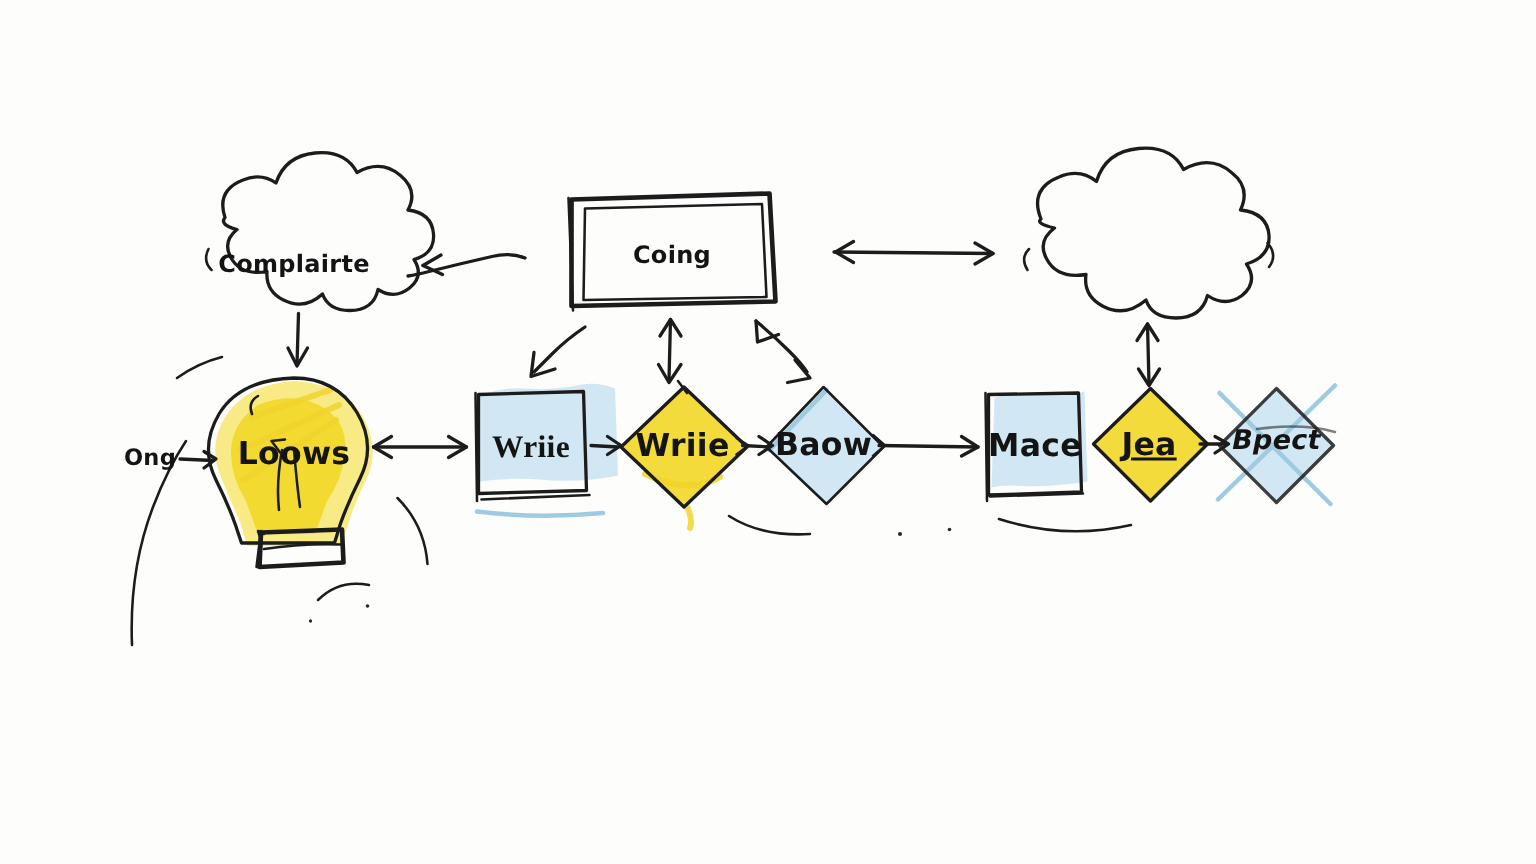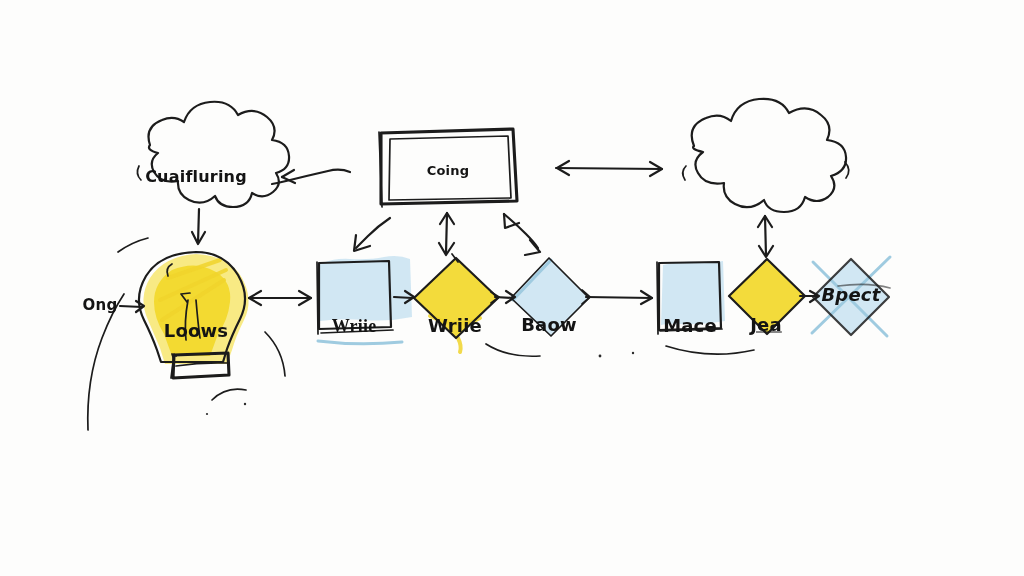--- a/index.html
+++ b/index.html
@@ -23,22 +23,22 @@
   .label{
     position:absolute;
     font-family:"DejaVu Sans", sans-serif;
     color:#141414;
     font-weight:600;
     white-space:nowrap;
     transform:translate(-50%,-50%);
     letter-spacing:.2px;
     pointer-events:none;
   }
-  .lbl-node{font-size:18px;margin-top:28px;}
-  .lbl-box{font-size:13px;}
+  .lbl-node{font-size:21px;}
+  .lbl-box{font-size:16px;}
   .lbl-cloud{font-size:16px;}
   .lbl-cloud2{font-size:15px;line-height:1.12;text-align:center;white-space:pre-line;}
   .lbl-small{font-size:15px;}
   .lbl-scribble{font-size:18px;font-style:italic;}
   .hand{
     font-family:"DejaVu Sans", sans-serif;
   }
 </style>
 </head>
 <body>
@@ -254,21 +254,21 @@
     <path class="ink ink-thin" d="M666 346 q44 14 88 4"></path>
     <path class="ink ink-thin" d="M838 286 q30 -4 52 2" opacity=".55"></path>
     <circle cx="600" cy="356" r="1.4" fill="#2a2a2a"></circle>
     <circle cx="633" cy="353" r="1.2" fill="#2a2a2a"></circle>
     <circle cx="245" cy="404" r="1.2" fill="#2a2a2a"></circle>
     <circle cx="207" cy="414" r="1.1" fill="#2a2a2a"></circle>
   </g>
 
 </svg>
 
-<div class="label lbl-cloud hand" style="left:196px;top:176px;">Cuaifluring</div>
+<div class="label lbl-cloud hand" style="left:196px;top:176px;">Complairte</div>
 
 
 <div class="label lbl-box hand" style="left:448px;top:170px;">Coing</div>
 
 <div class="label lbl-node hand" style="left:354px;top:298px;font-family:Liberation Serif, serif;">Wriie</div>
 
 <div class="label lbl-node hand" style="left:690px;top:297px;text-align:right;">Mace</div>
 
 <div class="label lbl-node hand" style="left:455px;top:297px;">Wriie</div>
 

